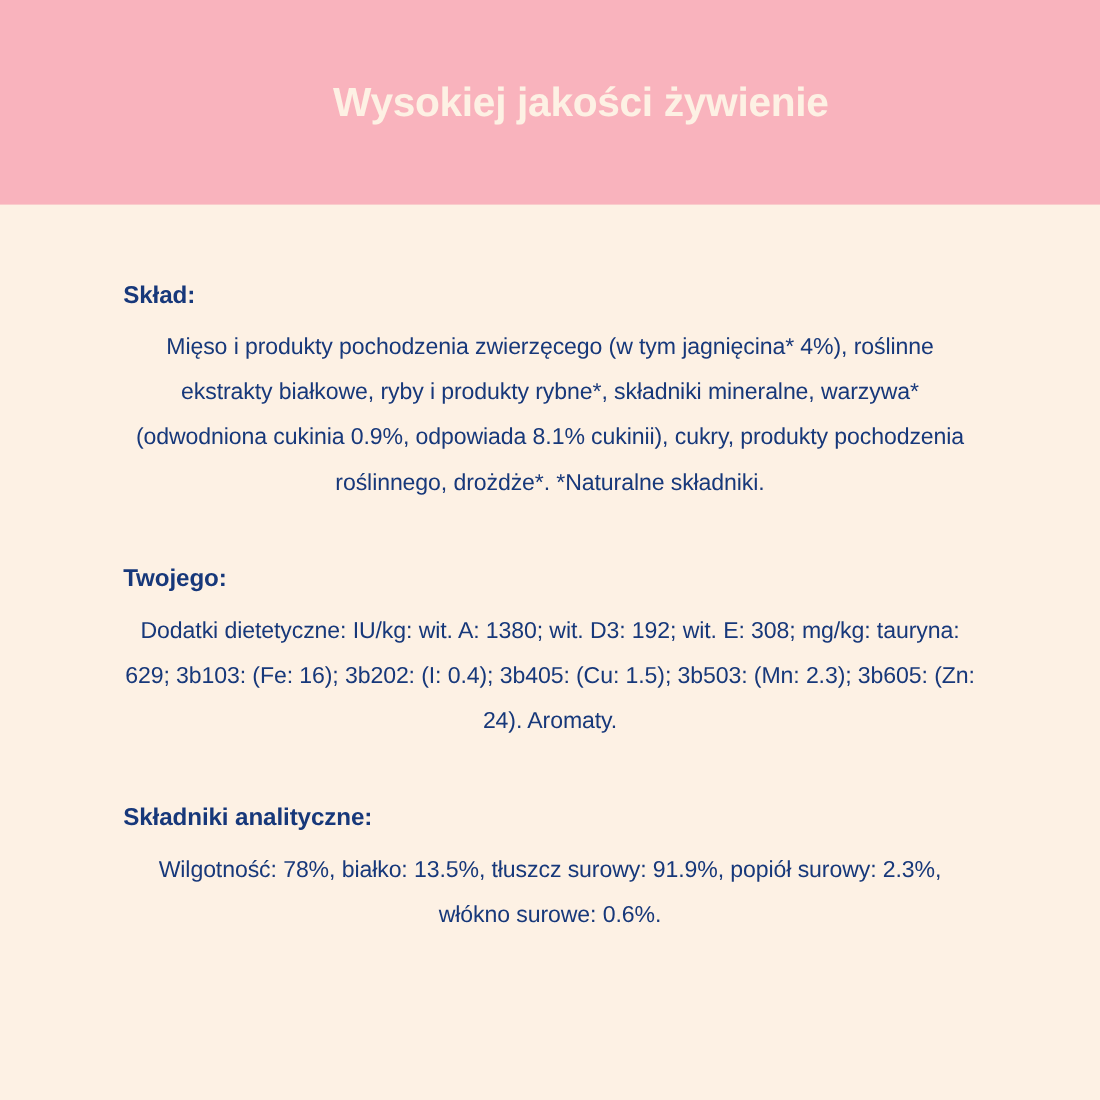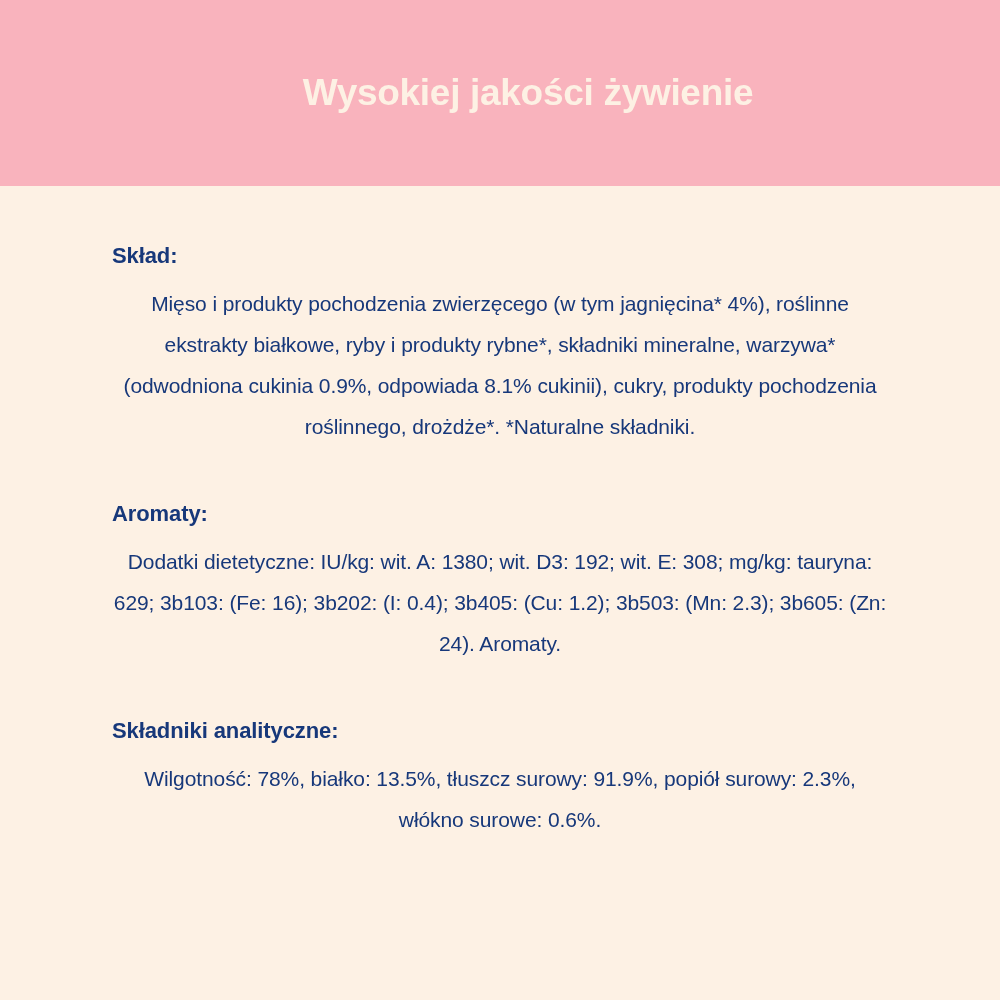--- a/index.html
+++ b/index.html
@@ -40,21 +40,21 @@
     line-height: 56px;
     letter-spacing: -0.3px;
     text-align: center;
     white-space: nowrap;
   }
   .content {
     position: absolute;
     top: 186px;
     left: 0;
     width: 1000px;
-    padding: 0 112px;
+    padding: 12px 112px;
     box-sizing: border-box;
   }
   .section {
     margin-top: 0;
   }
   .section.first { padding-top: 55px; }
   .section.next  { padding-top: 52px; }
   .section-title {
     color: #17387a;
     font-size: 22px;
@@ -83,22 +83,22 @@
   </div>
 
   <div class="content">
 
     <div class="section first">
       <h2 class="section-title">Skład:</h2>
       <p class="section-body">Mięso i produkty pochodzenia zwierzęcego (w tym jagnięcina* 4%), roślinne ekstrakty białkowe, ryby i produkty rybne*, składniki mineralne, warzywa* (odwodniona cukinia 0.9%, odpowiada 8.1% cukinii), cukry, produkty pochodzenia roślinnego, drożdże*. *Naturalne składniki.</p>
     </div>
 
     <div class="section next">
-      <h2 class="section-title">Aromaty:</h2>
-      <p class="section-body">Dodatki dietetyczne: IU/kg: wit. A: 1380; wit. D3: 192; wit. E: 308; mg/kg: tauryna: 629; 3b103: (Fe: 16); 3b202: (I: 0.4); 3b405: (Cu: 1.2); 3b503: (Mn: 2.3); 3b605: (Zn: 24). Aromaty.</p>
+      <h2 class="section-title">Twojego:</h2>
+      <p class="section-body">Dodatki dietetyczne: IU/kg: wit. A: 1380; wit. D3: 192; wit. E: 308; mg/kg: tauryna: 629; 3b103: (Fe: 16); 3b202: (I: 0.4); 3b405: (Cu: 1.5); 3b503: (Mn: 2.3); 3b605: (Zn: 24). Aromaty.</p>
     </div>
 
     <div class="section next">
       <h2 class="section-title">Składniki analityczne:</h2>
       <p class="section-body">Wilgotność: 78%, białko: 13.5%, tłuszcz surowy: 91.9%, popiół surowy: 2.3%, włókno surowe: 0.6%.</p>
     </div>
 
   </div>
 </div>
 

